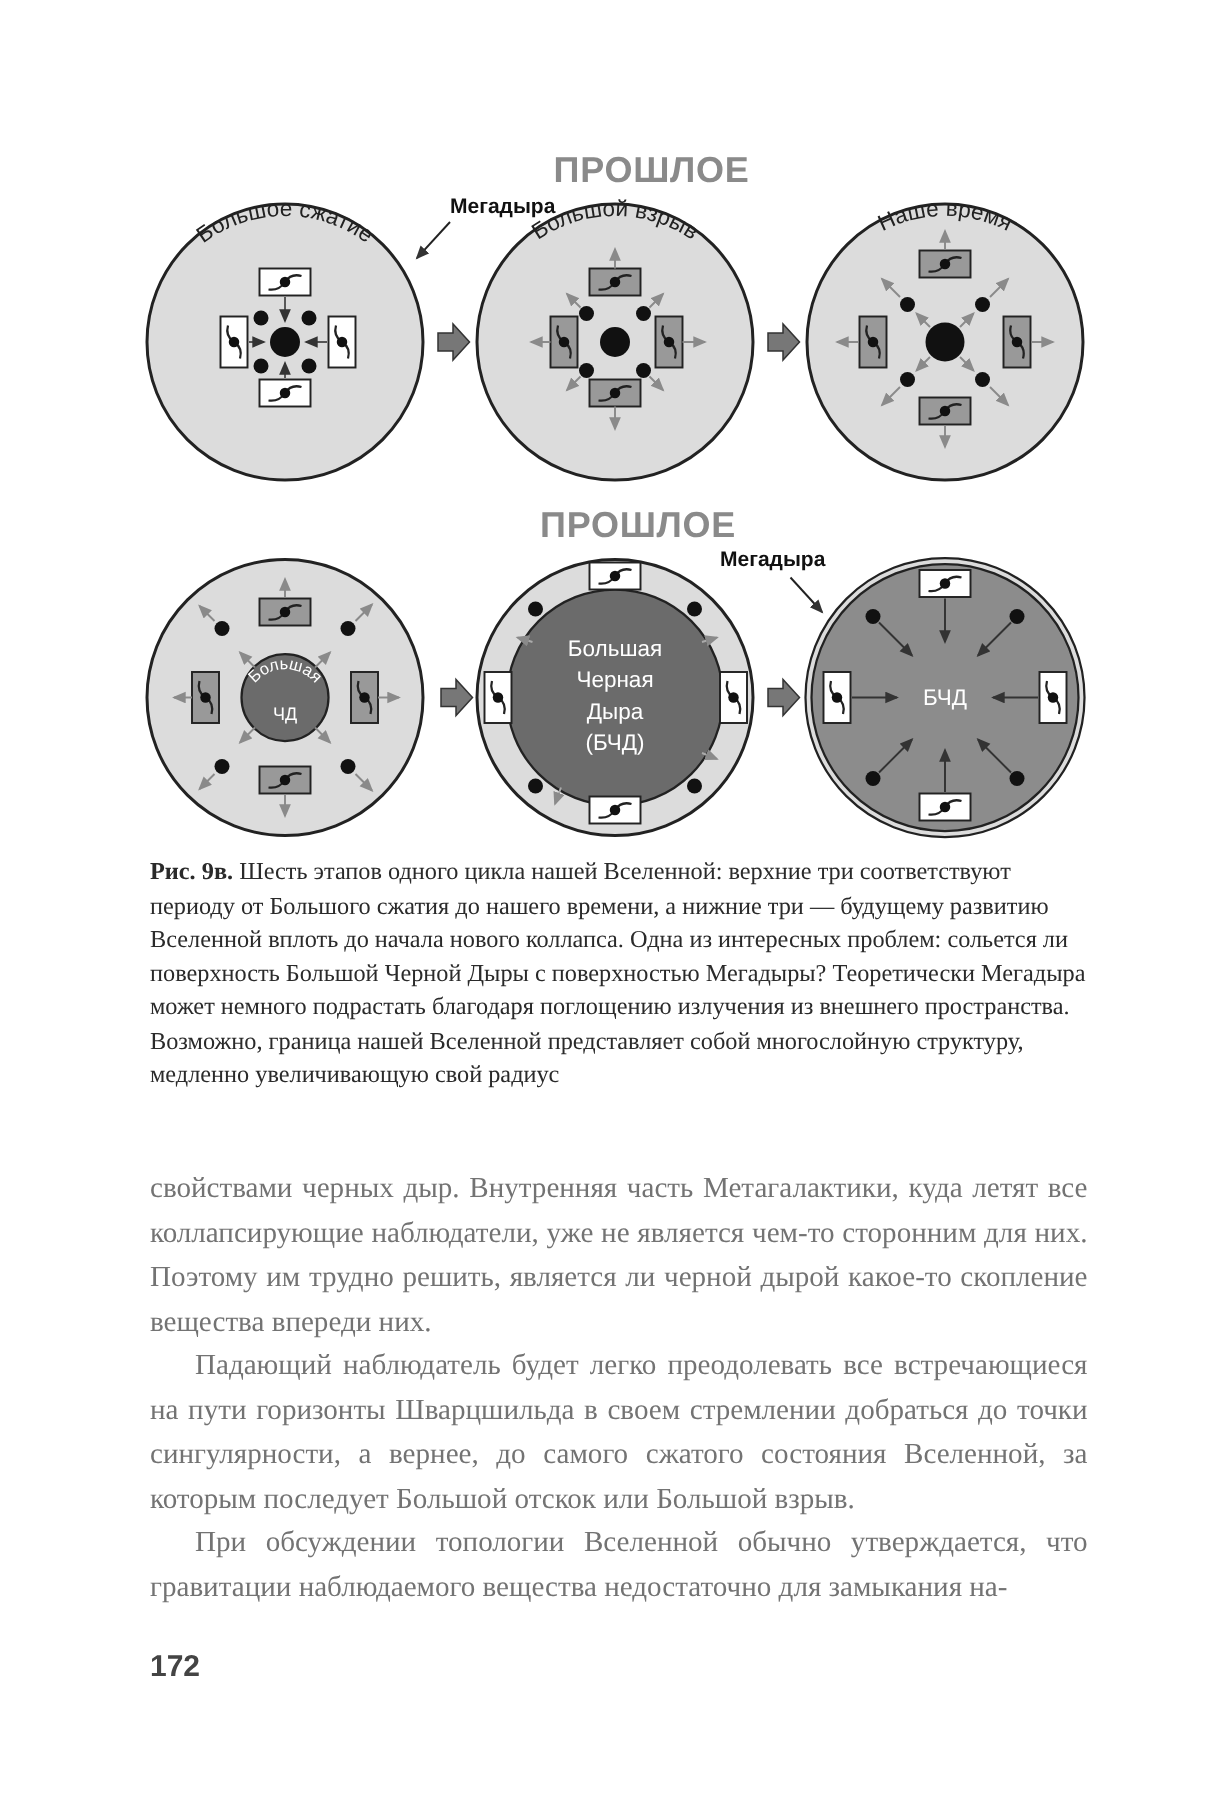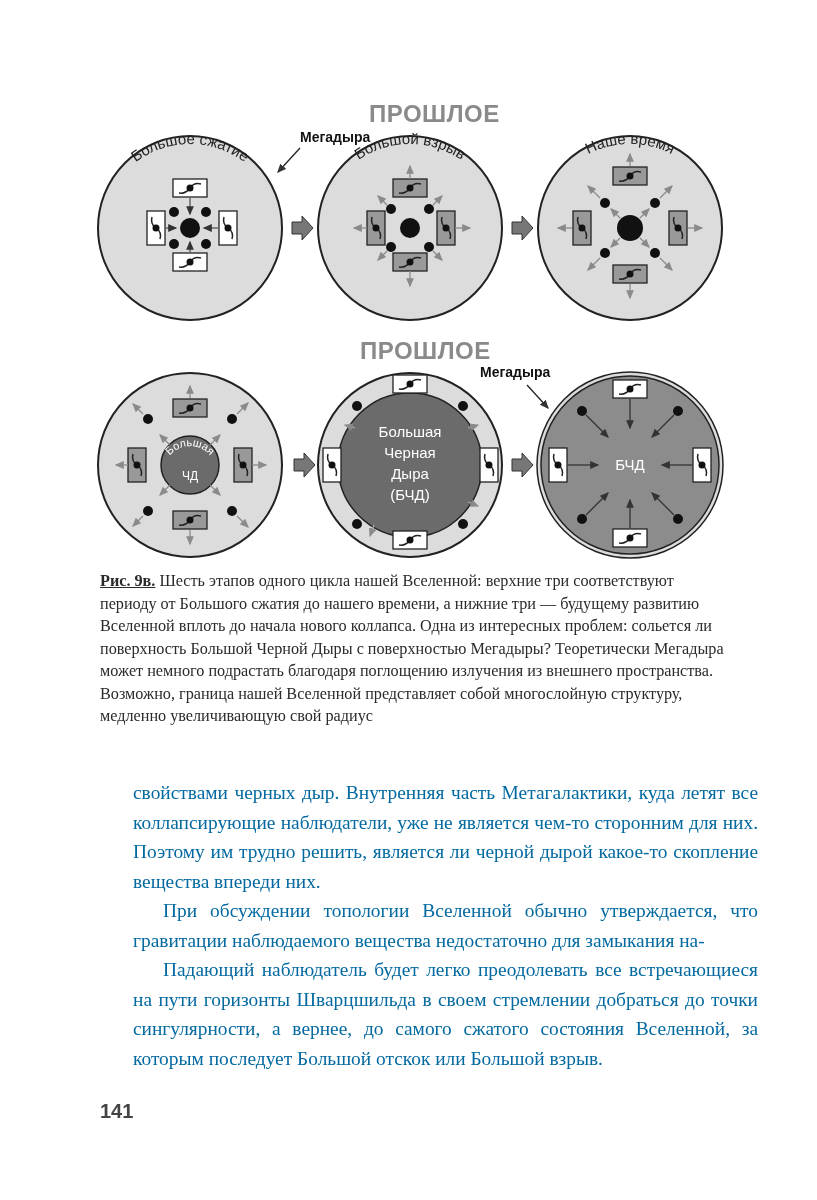--- a/index.html
+++ b/index.html
@@ -1,21 +1,21 @@
 <!DOCTYPE html>
 <html><head>
 <meta charset="utf-8">
 <style>
   html,body{margin:0;padding:0;background:#fff;}
   body{width:817px;height:1200px;position:relative;overflow:hidden;font-family:"Liberation Serif",serif;color:#222;}
   #figure{position:absolute;left:0;top:0;width:817px;height:560px;}
   .fig-title{position:absolute;font-family:"Liberation Sans",sans-serif;font-weight:bold;font-size:24px;color:#8a8a8a;letter-spacing:0.5px;}
   .caption{position:absolute;left:100px;top:570px;width:625px;font-size:16.2px;line-height:22.5px;color:#2a2a2a;}
-  .caption b{font-weight:bold;text-decoration:underline;}
-  .body-text{position:absolute;left:100px;top:778px;width:625px;font-size:19.4px;line-height:29.5px;color:#0369a1;text-align:justify;margin-left:33px;}
+  .caption b{font-weight:bold;}
+  .body-text{position:absolute;left:100px;top:778px;width:625px;font-size:19.4px;line-height:29.5px;color:#737373;text-align:justify;}
   .body-text p{margin:0;}
   .body-text p.indent{text-indent:30px;}
   .page-num{position:absolute;left:100px;top:1100px;font-family:"Liberation Sans",sans-serif;font-weight:bold;font-size:20px;color:#444;}
   svg text{font-family:"Liberation Sans",sans-serif;}
 </style>
 </head>
 <body>
 
 <div id="figure">
   <div class="fig-title" style="left:369px;top:100px;">ПРОШЛОЕ</div>
@@ -205,17 +205,17 @@
   </svg>
 </div>
 
 <div class="caption">
   <b>Рис. 9в.</b>
   <span>Шесть этапов одного цикла нашей Вселенной: верхние три соответствуют периоду от Большого сжатия до нашего времени, а нижние три — будущему развитию Вселенной вплоть до начала нового коллапса. Одна из интересных проблем: сольется ли поверхность Большой Черной Дыры с поверхностью Мегадыры? Теоретически Мегадыра может немного подрастать благодаря поглощению излучения из внешнего пространства. Возможно, граница нашей Вселенной представляет собой многослойную структуру, медленно увеличивающую свой радиус</span>
 </div>
 
 <div class="body-text">
   <p>свойствами черных дыр. Внутренняя часть Метагалактики, куда летят все коллапсирующие наблюдатели, уже не является чем-то сторонним для них. Поэтому им трудно решить, является ли черной дырой какое-то скопление вещества впереди них.</p>
+  <p class="indent">Падающий наблюдатель будет легко преодолевать все встречающиеся на пути горизонты Шварцшильда в своем стремлении добраться до точки сингулярности, а вернее, до самого сжатого состояния Вселенной, за которым последует Большой отскок или Большой взрыв.</p>
   <p class="indent">При обсуждении топологии Вселенной обычно утверждается, что гравитации наблюдаемого вещества недостаточно для замыкания на-</p>
-  <p class="indent">Падающий наблюдатель будет легко преодолевать все встречающиеся на пути горизонты Шварцшильда в своем стремлении добраться до точки сингулярности, а вернее, до самого сжатого состояния Вселенной, за которым последует Большой отскок или Большой взрыв.</p>
 </div>
 
-<div class="page-num">141</div>
+<div class="page-num">172</div>
 
 </body></html>

